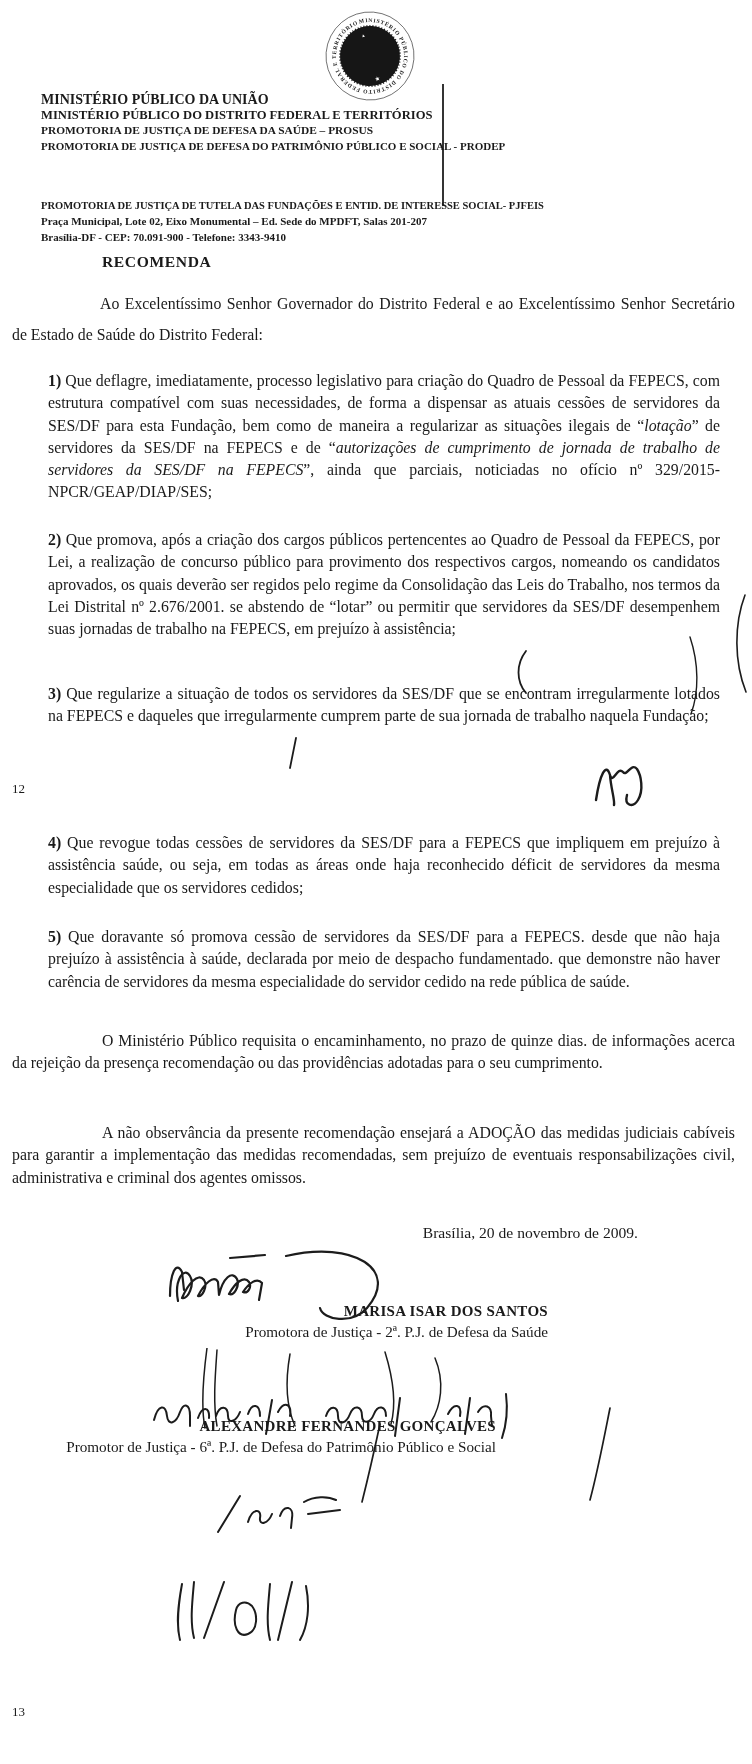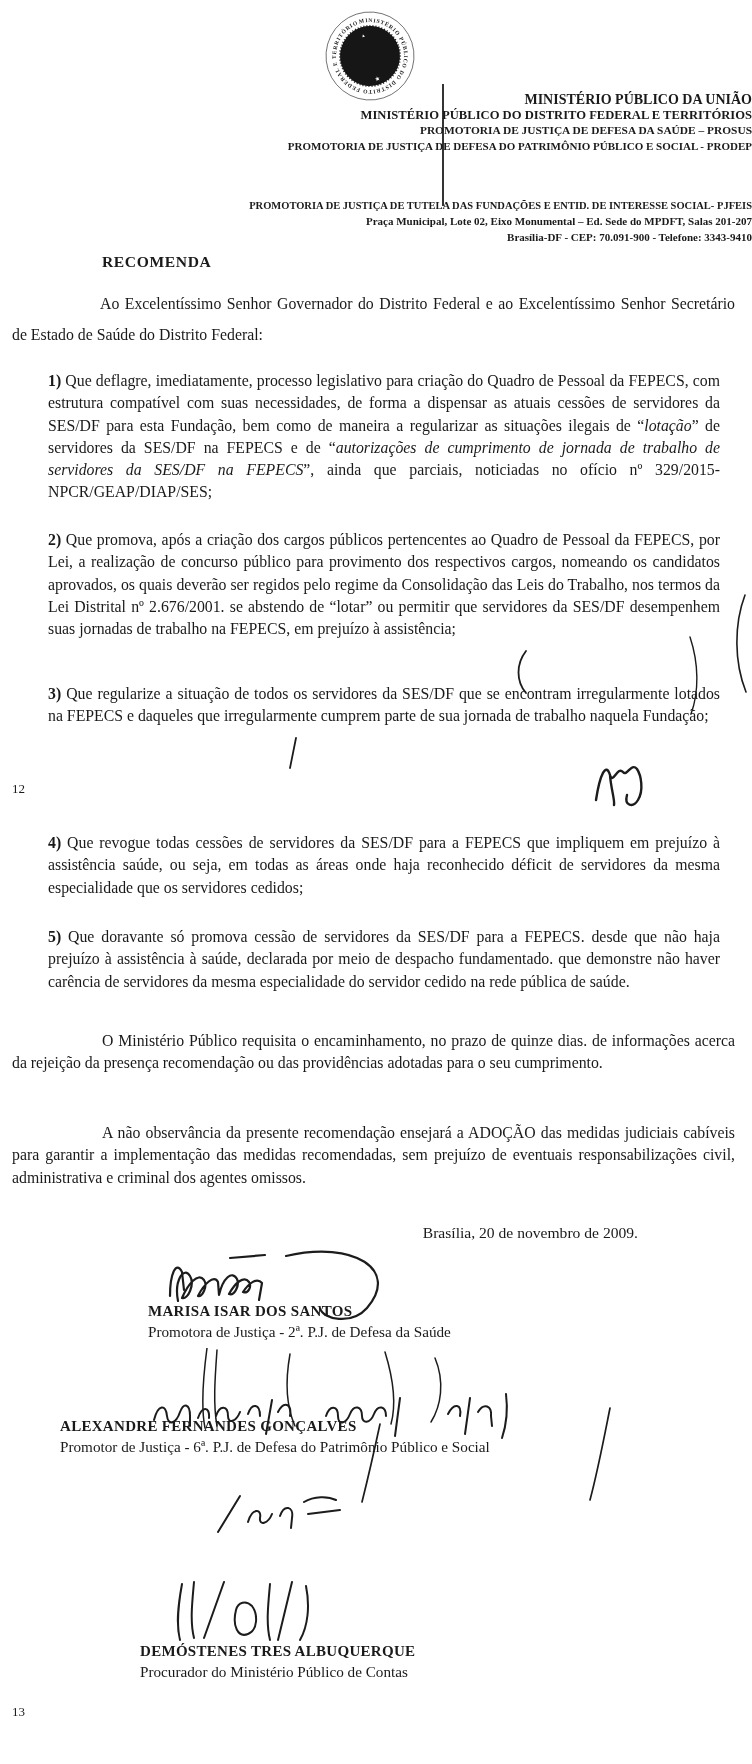--- a/index.html
+++ b/index.html
@@ -3,21 +3,21 @@
 <meta charset="utf-8">
 <style>
   html,body{margin:0;padding:0;background:#e8e8e8;}
   .page{
     position:relative;width:752px;height:1764px;background:#ffffff;
     font-family:"Liberation Serif","DejaVu Serif",serif;color:#1a1a1a;
     margin:0 auto;overflow:hidden;
   }
   .abs{position:absolute;}
   
-  .letterhead{left:0;right:0;top:92px;text-align:right;font-weight:bold;line-height:15.6px;}
+  .letterhead{left:0;right:0;top:92px;text-align:left;font-weight:bold;line-height:15.6px;padding-left:41px;}
   .hl1{font-size:14px;}
   .hl2{font-size:12.6px;}
   .hl3{font-size:11.4px;}
   .hl4{font-size:11px;}
   .hl5{font-size:10.5px;margin-top:44px;}
   .hl6{font-size:11px;}
   .hl7{font-size:11px;}
   .scanline{left:442px;top:84px;width:1.6px;height:122px;background:#101010;opacity:.85;}
   
   .doc-title{left:102px;top:253px;font-size:15.6px;font-weight:bold;letter-spacing:.6px;}
@@ -26,21 +26,21 @@
   .item{position:absolute;left:40px;width:672px;margin:8px;font-size:15.8px;line-height:22.3px;
     text-align:justify;}
   .item b{font-weight:bold;}
   .para{position:absolute;left:12px;width:723px;margin:0;font-size:15.8px;line-height:22.3px;
     text-indent:90px;text-align:justify;}
   .date-line{left:300px;width:338px;top:1224px;font-size:15.6px;text-align:right;}
   .pagenum{font-size:13px;}
   .p12{left:12px;top:781px;}
   .p13{left:12px;top:1704px;}
   
-  .sig-block{position:absolute;text-align:left;}
+  .sig-block{position:absolute;text-align:right;}
   .sig-name{font-weight:bold;font-size:15px;letter-spacing:.3px;}
   .sig-title{font-size:15.2px;margin-top:3px;}
   .blk-marisa{left:148px;width:400px;top:1303px;}
   .blk-alexandre{left:60px;width:436px;top:1418px;}
   .blk-josue{left:35px;width:486px;top:1531px;}
   .blk-demostenes{left:140px;width:376px;top:1643px;}
   svg{display:block;}
   .stroke{stroke:#1c1c1c;fill:none;stroke-linecap:round;stroke-linejoin:round;}
 </style>
 </head>
@@ -158,20 +158,16 @@
 
   <svg class="abs" style="left:210px;top:1490px;" width="150" height="46" viewBox="0 0 150 46">
     <path class="stroke" stroke-width="2" d="M8,42 L30,6 M38,32 C42,18 52,18 50,28 C49,36 58,34 62,24 M70,26 C74,14 84,16 82,28 L81,38 M94,12 C104,6 118,6 126,10 M98,24 L130,20"></path>
   </svg>
 
 
   <svg class="abs" style="left:170px;top:1576px;" width="165" height="70" viewBox="0 0 165 70">
     <path class="stroke" stroke-width="2" d="M12,8 C8,30 6,48 10,64 M24,6 C22,28 20,46 24,62 M34,62 L54,6 M66,34 C62,50 68,62 78,58 C88,54 88,38 82,30 C76,24 68,26 66,34 M100,8 C98,30 96,48 100,64 M122,6 L108,64 M136,10 C140,30 138,50 130,64"></path>
   </svg>
 
-  <div class="sig-block blk-demostenes">
-    <div class="sig-name">DEMÓSTENES TRES ALBUQUERQUE</div>
-    <div class="sig-title">Procurador do Ministério Público de Contas</div>
-  </div>
 
   <div class="abs pagenum p13">13</div>
 
 </div>
 
 </body></html>

